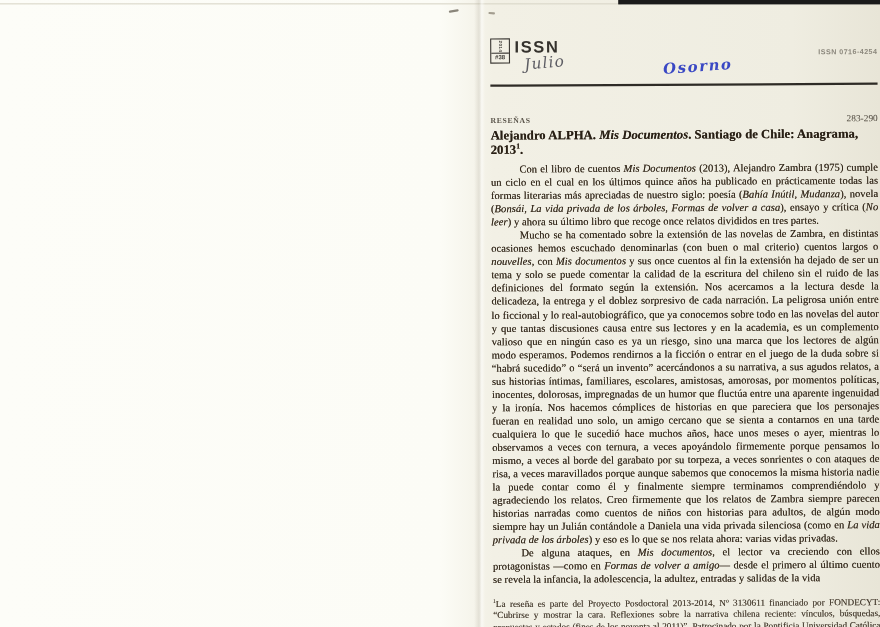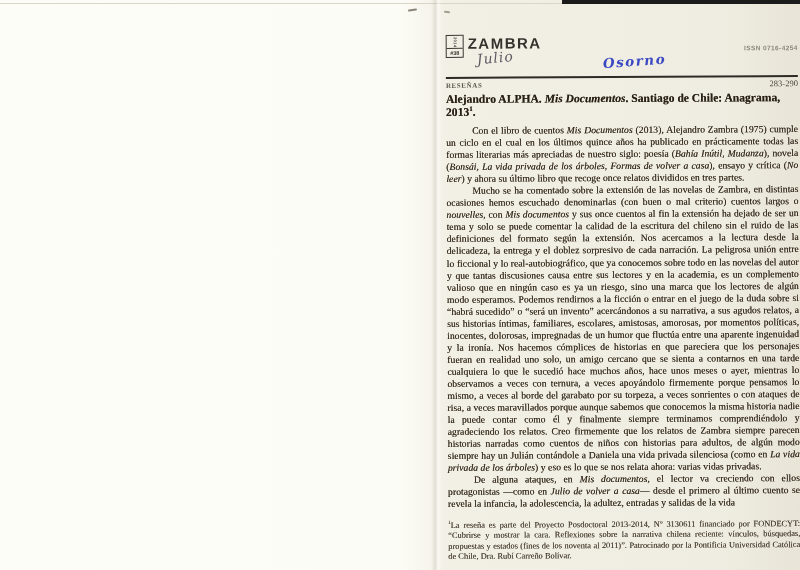--- a/index.html
+++ b/index.html
@@ -26,21 +26,21 @@
   .mast-title{font:700 15px/1 "Liberation Sans",sans-serif;letter-spacing:1.5px;color:#35322d;margin-top:5px;}
   .issn{font:700 6.5px/1 "Liberation Sans",sans-serif;color:#8c887d;letter-spacing:.4px;margin-top:16px;}
 
   .hand{font-style:italic;font-family:"DejaVu Serif",serif;}
   .hand-month{position:absolute;left:31px;top:19px;font-size:14px;color:#43434d;transform:rotate(-5deg);letter-spacing:1px;opacity:.85;}
   .hand-city{position:absolute;left:157px;top:23px;font-size:13.5px;color:#3a48c4;transform:rotate(-4deg);letter-spacing:1.5px;font-weight:600;}
 
   .header-rule{margin-top:16px;border-top:2.2px solid #2e2b26;}
   .meta-row{display:flex;justify-content:space-between;align-items:baseline;margin-top:2px;}
   .section-label{font:600 7px/1 "Liberation Serif",serif;letter-spacing:.6px;color:#5a544a;font-variant:small-caps;}
-  .page-range{font:400 8.5px/1 "Liberation Serif",serif;color:#4c463c;}
+  .page-range{font:400 8.5px/1 "Liberation Serif",serif;color:#4c463c;margin-top:24px;}
 
   .article-title{margin-top:3px;font-size:11.6px;line-height:13px;font-weight:700;color:#281f14;
     text-shadow:0 0 .5px rgba(40,31,20,.75);}
   .article-title .it{font-style:italic;}
 
   .body-text{margin-top:6px;}
   .body-text p{margin:0;text-align:justify;text-indent:26px;font-size:9.6px;line-height:12.05px;
     color:#352a1d;text-shadow:0 0 .55px rgba(53,42,29,.8);letter-spacing:.05px;}
   .body-text .it{font-style:italic;}
   sup{font-size:60%;vertical-align:super;line-height:0;}
@@ -58,38 +58,38 @@
 <div class="mark-b"></div>
 
 <div class="page-block">
 
   <div class="mast-row">
     <div class="mast-left">
       <div class="issue-badge">
         <div class="vol">2014</div>
         <div class="num">#38</div>
       </div>
-      <div class="mast-title">ZAMBRA</div>
+      <div class="mast-title">ISSN</div>
     </div>
     <div class="issn">ISSN 0716-4254</div>
   </div>
 
   <div class="hand hand-month">Julio</div>
   <div class="hand hand-city">Osorno</div>
 
   <div class="header-rule"></div>
 
   <div class="meta-row">
     <span class="section-label">RESEÑAS</span>
     <span class="page-range">283-290</span>
   </div>
 
   <div class="article-title"><span>Alejandro ALPHA. </span><span class="it">Mis Documentos</span><span>. Santiago de Chile: Anagrama, 2013</span><sup>1</sup><span>.</span></div>
 
   <div class="body-text">
     <p><span>Con el libro de cuentos </span><span class="it">Mis Documentos</span><span> (2013), Alejandro Zambra (1975) cumple un ciclo en el cual en los últimos quince años ha publicado en prácticamente todas las formas literarias más apreciadas de nuestro siglo: poesía (</span><span class="it">Bahía Inútil, Mudanza</span><span>), novela (</span><span class="it">Bonsái, La vida privada de los árboles, Formas de volver a casa</span><span>), ensayo y crítica (</span><span class="it">No leer</span><span>) y ahora su último libro que recoge once relatos divididos en tres partes.</span></p>
     <p><span>Mucho se ha comentado sobre la extensión de las novelas de Zambra, en distintas ocasiones hemos escuchado denominarlas (con buen o mal criterio) cuentos largos o </span><span class="it">nouvelles</span><span>, con </span><span class="it">Mis documentos</span><span> y sus once cuentos al fin la extensión ha dejado de ser un tema y solo se puede comentar la calidad de la escritura del chileno sin el ruido de las definiciones del formato según la extensión. Nos acercamos a la lectura desde la delicadeza, la entrega y el doblez sorpresivo de cada narración. La peligrosa unión entre lo ficcional y lo real-autobiográfico, que ya conocemos sobre todo en las novelas del autor y que tantas discusiones causa entre sus lectores y en la academia, es un complemento valioso que en ningún caso es ya un riesgo, sino una marca que los lectores de algún modo esperamos. Podemos rendirnos a la ficción o entrar en el juego de la duda sobre si “habrá sucedido” o “será un invento” acercándonos a su narrativa, a sus agudos relatos, a sus historias íntimas, familiares, escolares, amistosas, amorosas, por momentos políticas, inocentes, dolorosas, impregnadas de un humor que fluctúa entre una aparente ingenuidad y la ironía. Nos hacemos cómplices de historias en que pareciera que los personajes fueran en realidad uno solo, un amigo cercano que se sienta a contarnos en una tarde cualquiera lo que le sucedió hace muchos años, hace unos meses o ayer, mientras lo observamos a veces con ternura, a veces apoyándolo firmemente porque pensamos lo mismo, a veces al borde del garabato por su torpeza, a veces sonrientes o con ataques de risa, a veces maravillados porque aunque sabemos que conocemos la misma historia nadie la puede contar como él y finalmente siempre terminamos comprendiéndolo y agradeciendo los relatos. Creo firmemente que los relatos de Zambra siempre parecen historias narradas como cuentos de niños con historias para adultos, de algún modo siempre hay un Julián contándole a Daniela una vida privada silenciosa (como en </span><span class="it">La vida privada de los árboles</span><span>) y eso es lo que se nos relata ahora: varias vidas privadas.</span></p>
-    <p><span>De alguna ataques, en </span><span class="it">Mis documentos</span><span>, el lector va creciendo con ellos protagonistas —como en </span><span class="it">Julio de volver a casa</span><span>— desde el primero al último cuento se revela la infancia, la adolescencia, la adultez, entradas y salidas de la vida</span></p>
+    <p><span>De alguna ataques, en </span><span class="it">Mis documentos</span><span>, el lector va creciendo con ellos protagonistas —como en </span><span class="it">Formas de volver a amigo</span><span>— desde el primero al último cuento se revela la infancia, la adolescencia, la adultez, entradas y salidas de la vida</span></p>
   </div>
 
   <div class="footnote"><sup>1</sup><span>La reseña es parte del Proyecto Posdoctoral 2013-2014, Nº 3130611 financiado por FONDECYT: “Cubrirse y mostrar la cara. Reflexiones sobre la narrativa chilena reciente: vínculos, búsquedas, propuestas y estados (fines de los noventa al 2011)”. Patrocinado por la Pontificia Universidad Católica de Chile, Dra. Rubí Carreño Bolívar.</span></div>
 
 </div>
 
 </body></html>

